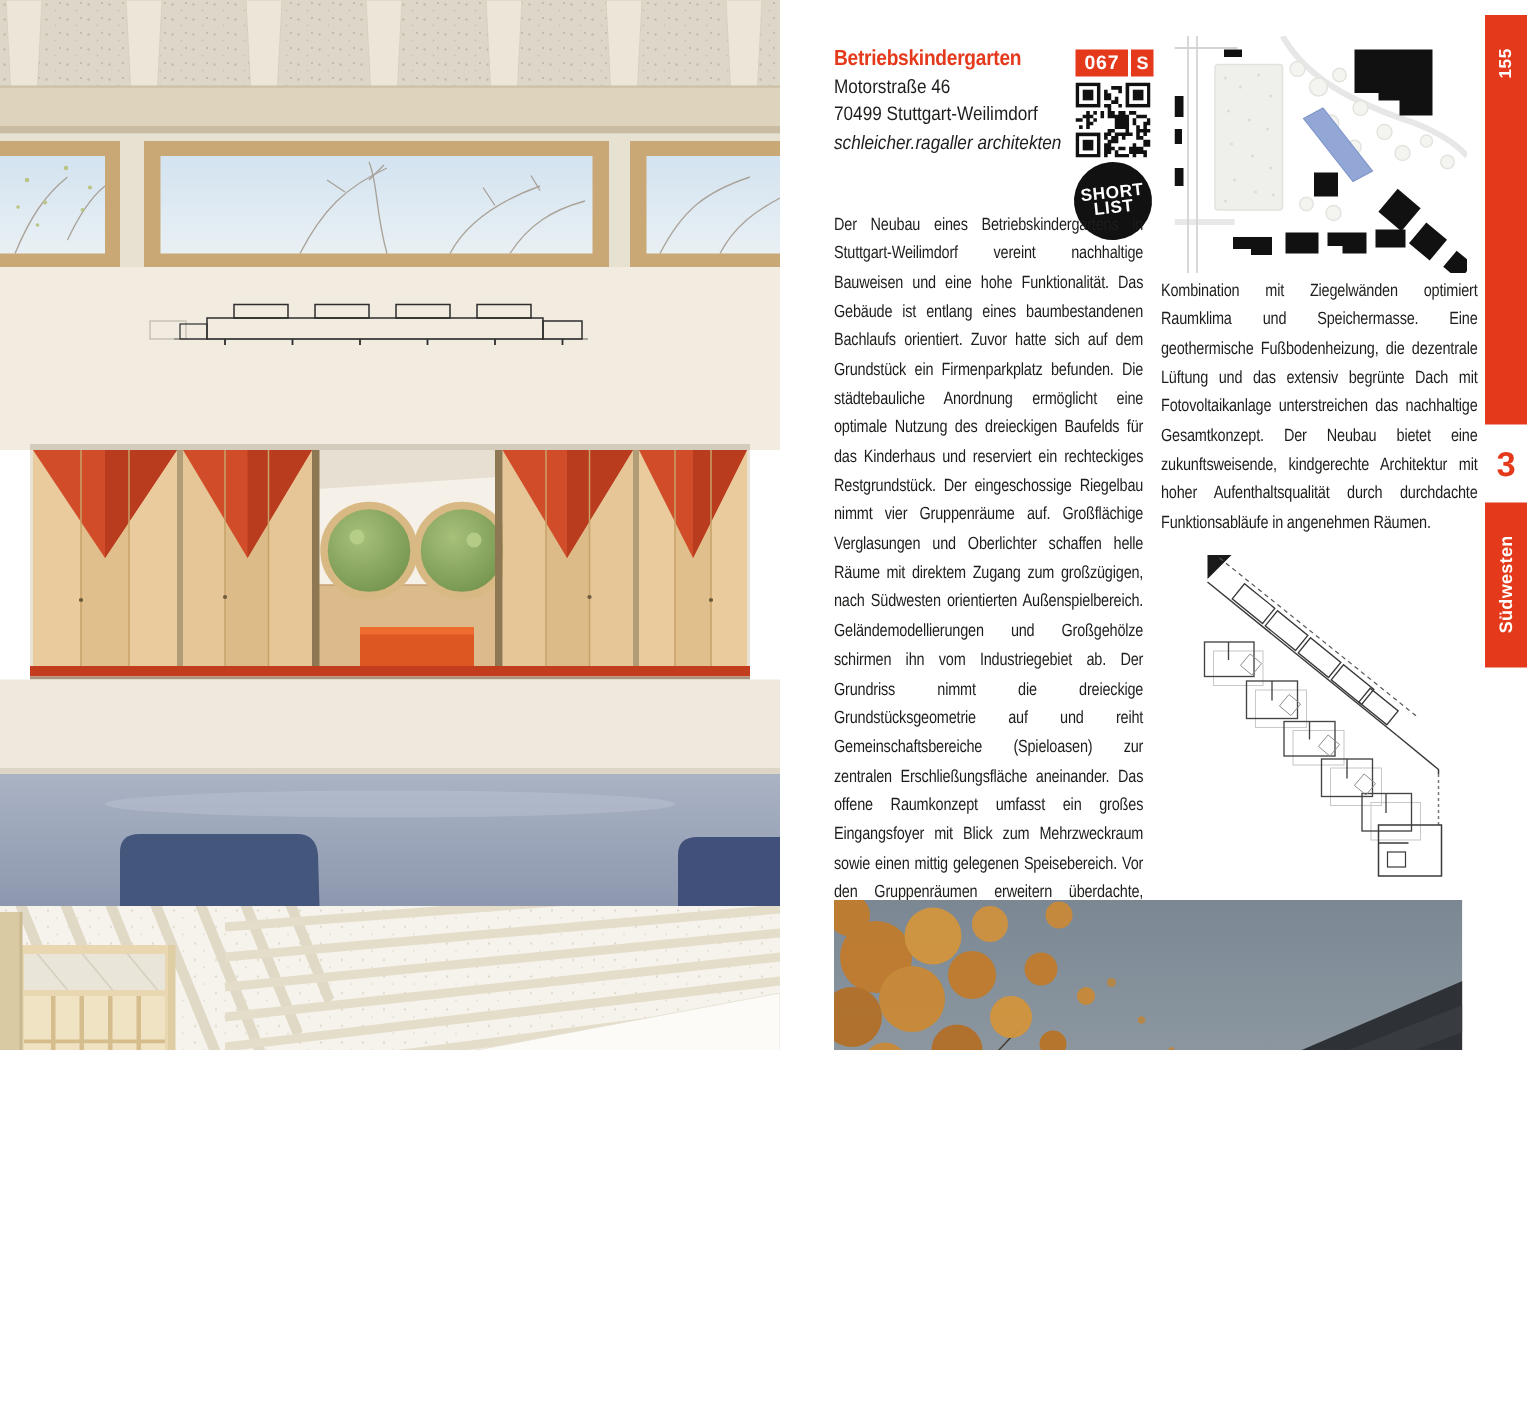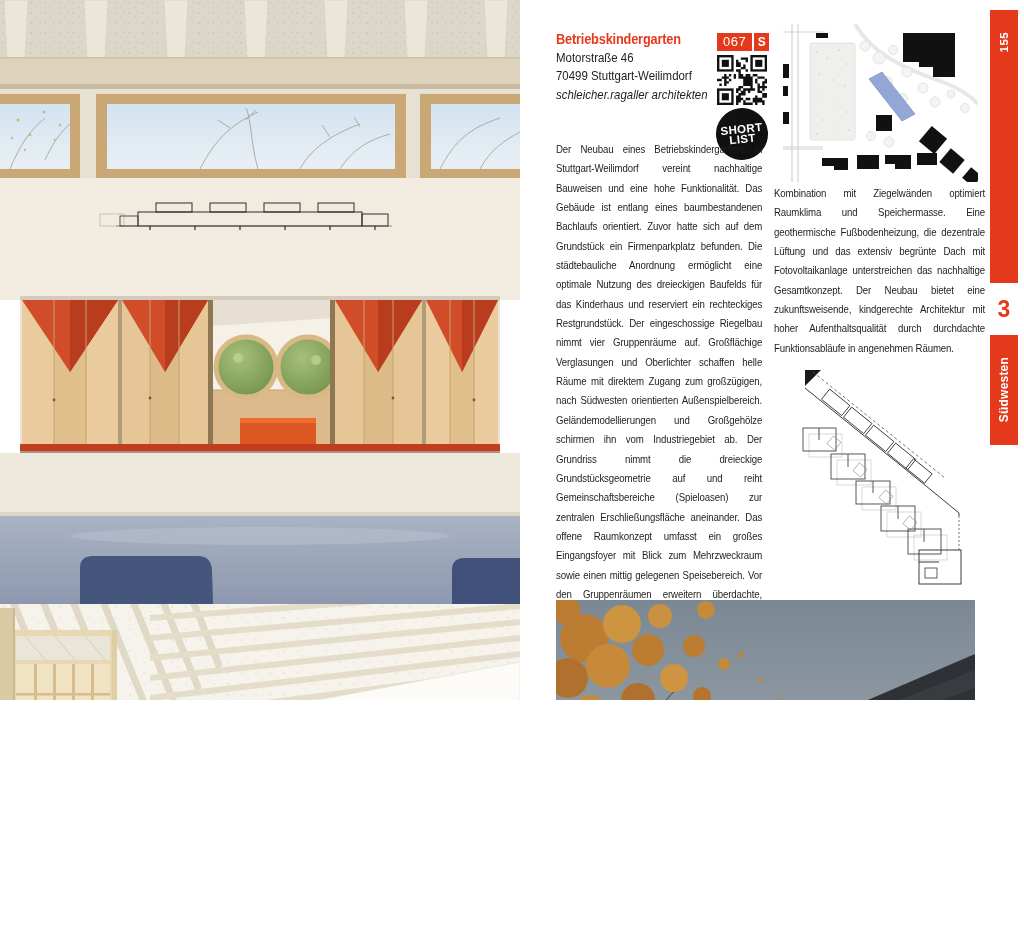--- a/index.html
+++ b/index.html
@@ -15,21 +15,21 @@
   .photo-bl{ left:0; top:604px; width:520px; height:332px; }
   .photo-br{ left:556px; top:600px; width:419px; height:284px; }
 
   
   .hdr{ position:absolute; left:556px; top:30px; width:200px; transform:scaleX(.88); transform-origin:0 0; line-height:18.5px; font-size:13px; }
   .hdr .title{ color:var(--accent); font-weight:bold; font-size:14.5px; letter-spacing:-.2px; white-space:nowrap; }
   .hdr .line{ white-space:nowrap; }
   .hdr .arch{ font-style:italic; white-space:nowrap; }
 
   .badge{ position:absolute; left:717px; top:33px; display:flex; height:18px; }
-  .badge .num{ background:var(--accent); color:#fff; font-weight:normal; font-size:13px; padding:1px 6px 0; letter-spacing:.5px; }
+  .badge .num{ background:var(--accent); color:#fff; font-weight:bold; font-size:13px; padding:1px 6px 0; letter-spacing:.5px; }
   .badge .letter{ background:var(--accent); color:#fff; font-weight:bold; font-size:12px; width:15px; margin-left:2px; display:flex; align-items:center; justify-content:center; }
 
   .qr{ position:absolute; left:717px; top:55px; width:50px; height:50px; }
   .shortlist{ position:absolute; left:716px; top:108px; width:52px; height:52px; background:#111; border-radius:50%;
               display:flex; flex-direction:column; align-items:center; justify-content:center; transform:rotate(-6deg); }
   .shortlist span{ color:#fff; font-weight:bold; font-size:11.5px; line-height:10.5px; letter-spacing:.4px; }
 
   
   .col{ position:absolute; text-align:justify; font-size:11.8px; line-height:19.35px; letter-spacing:-.15px;
         transform:scaleX(.818); transform-origin:0 0; hyphens:auto; color:var(--ink); }

